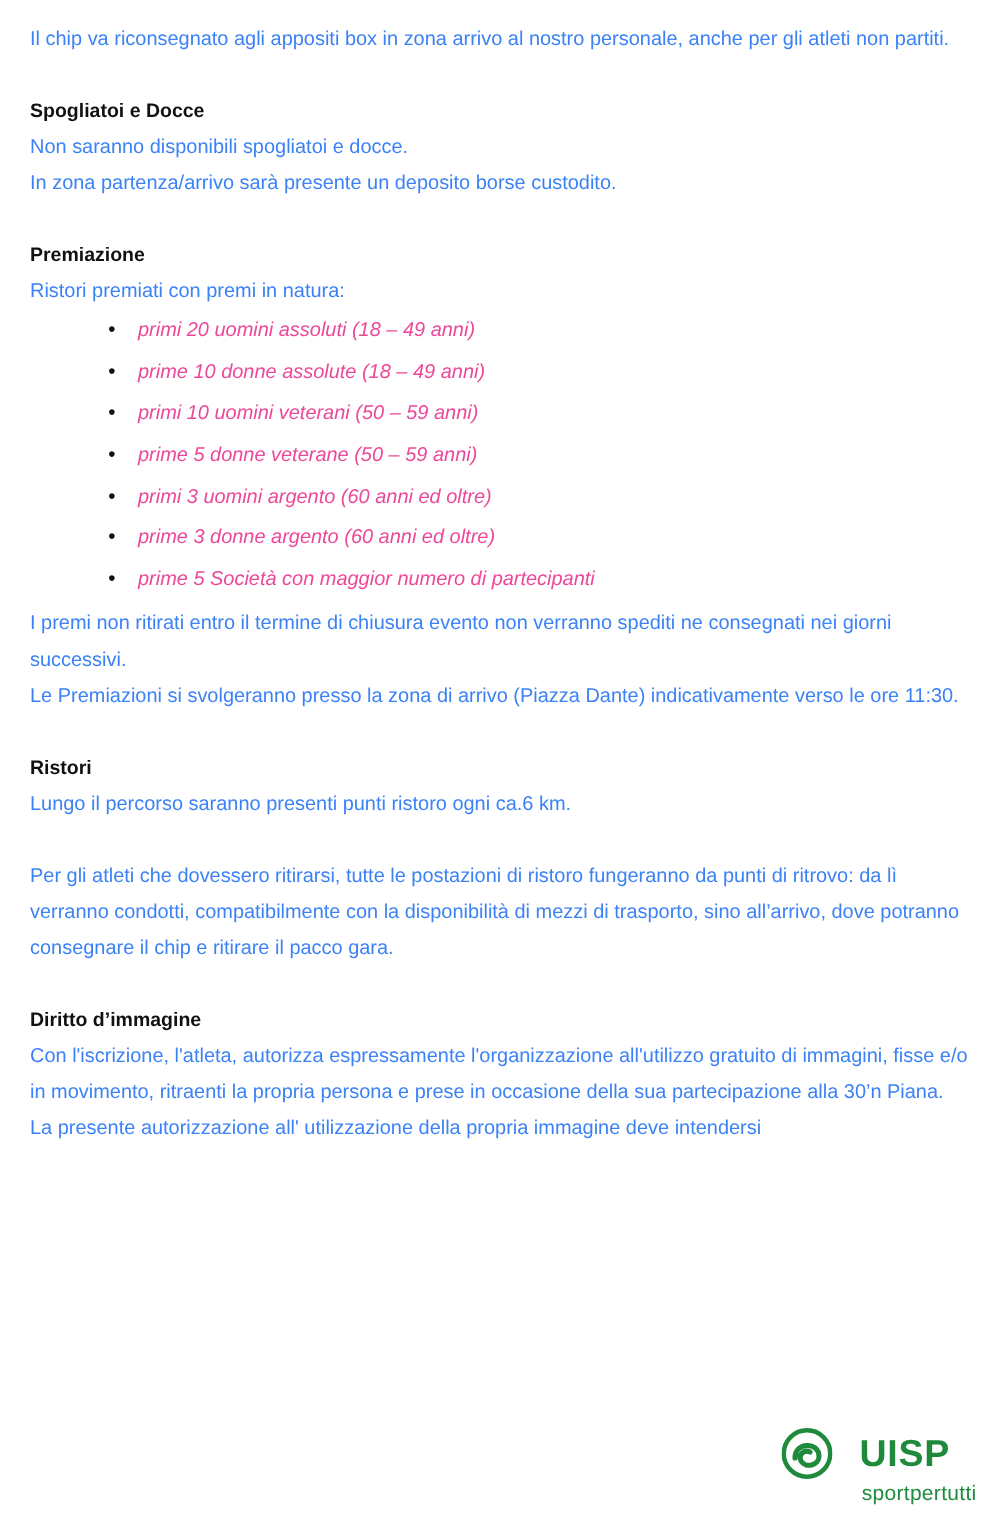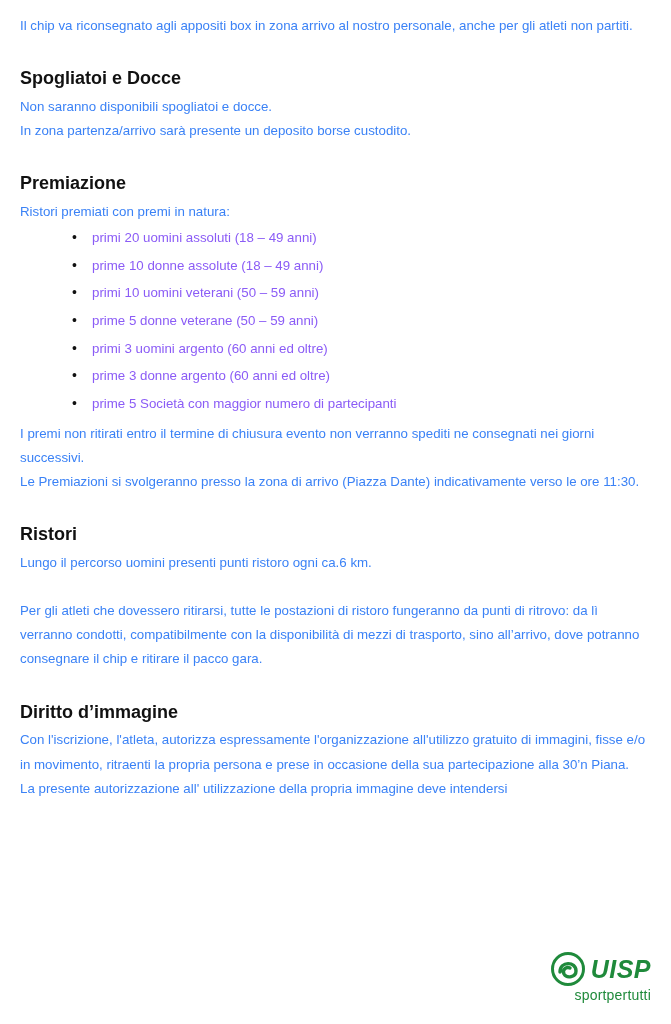--- a/index.html
+++ b/index.html
@@ -24,62 +24,62 @@
     padding: 14px 24px 0 20px;
   }
   .para {
     font-size: 13.3px;
     line-height: 1.82;
     color: #3b82f6;
     margin: 0 0 0 0;
     text-align: left;
   }
   .heading {
-    font-size: 18px;
+    font-size: 13px;
     font-weight: bold;
     color: #111111;
     line-height: 1.82;
     margin: 0;
   }
   .spacer-lg { height: 24px; }
   ul.bullets {
     list-style: none;
     margin: 4px 0 4px 0;
     padding: 0;
   }
   ul.bullets li {
     font-size: 13.3px;
     line-height: 1.55;
-    color: #8b5cf6;
+    color: #ec4899;
     padding: 0 0 0 72px;
     position: relative;
     margin: 0 0 7px 0;
+    font-style: italic;
   }
   ul.bullets li:before {
     content: "\2022";
     position: absolute;
     left: 52px;
     top: -1px;
     font-size: 14px;
     color: #111111;
   }
   .footer-logo {
     position: absolute;
     right: 20px;
     bottom: 16px;
     width: 130px;
     height: 56px;
     text-align: right;
   }
   .logo-row {
     display: flex;
     align-items: center;
-    justify-content: flex-end;
-    gap: 6px;
-    font-style: italic;
+    justify-content: flex-start;
+    gap: 18px;
   }
   .logo-mark {
     width: 34px;
     height: 34px;
     position: relative;
     flex: 0 0 auto;
   }
   .logo-word {
     font-size: 25px;
     font-weight: bold;
@@ -122,21 +122,21 @@
     <li>prime 3 donne argento (60 anni ed oltre)</li>
     <li>prime 5 Società con maggior numero di partecipanti</li>
   </ul>
 
   <p class="para">I premi non ritirati entro il termine di chiusura evento non verranno spediti ne consegnati nei giorni successivi.</p>
   <p class="para">Le Premiazioni si svolgeranno presso la zona di arrivo (Piazza Dante) indicativamente verso le ore 11:30.</p>
 
   <div class="spacer-lg"></div>
 
   <h3 class="heading">Ristori</h3>
-  <p class="para">Lungo il percorso uomini presenti punti ristoro ogni ca.6 km.</p>
+  <p class="para">Lungo il percorso saranno presenti punti ristoro ogni ca.6 km.</p>
 
   <div class="spacer-lg"></div>
 
   <p class="para">Per gli atleti che dovessero ritirarsi, tutte le postazioni di ristoro fungeranno da punti di ritrovo: da lì verranno condotti, compatibilmente con la disponibilità di mezzi di trasporto, sino all’arrivo, dove potranno consegnare il chip e ritirare il pacco gara.</p>
 
   <div class="spacer-lg"></div>
 
   <h3 class="heading">Diritto d’immagine</h3>
   <p class="para">Con l'iscrizione, l'atleta, autorizza espressamente l'organizzazione all'utilizzo gratuito di immagini, fisse e/o in movimento, ritraenti la propria persona e prese in occasione della sua partecipazione alla 30’n Piana. La presente autorizzazione all' utilizzazione della propria immagine deve intendersi</p>
 

